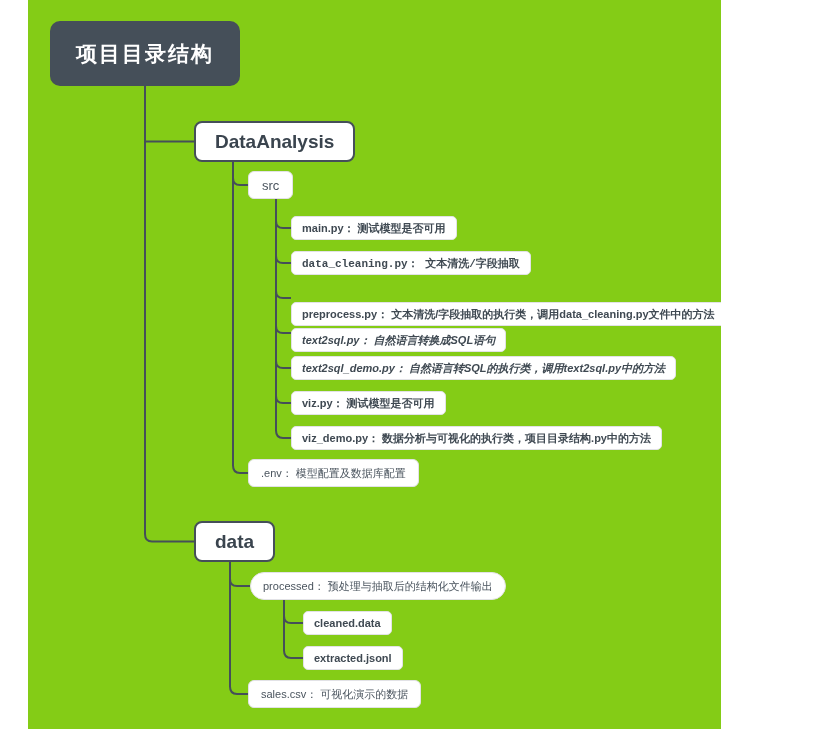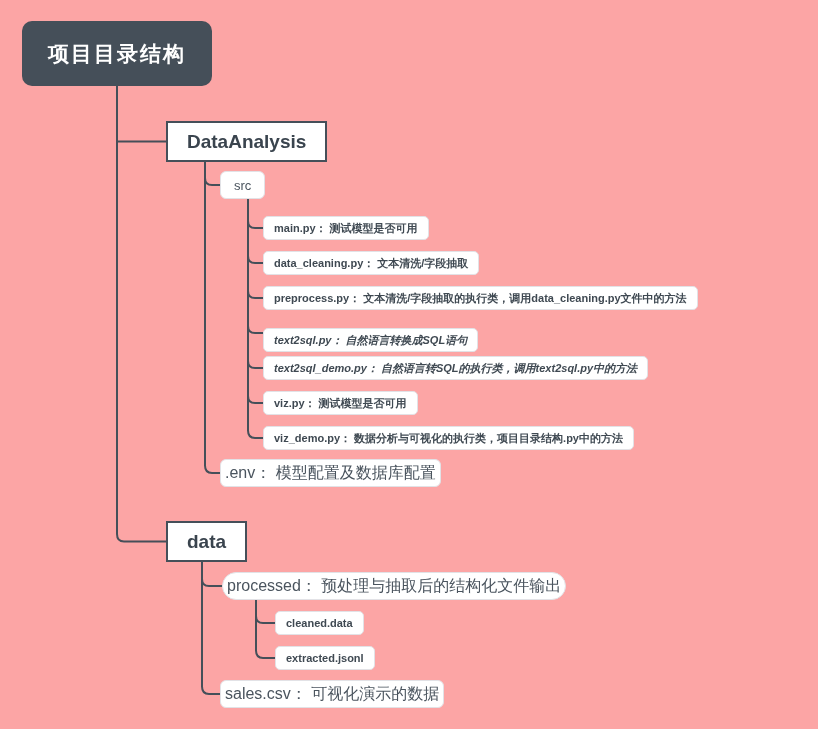--- a/index.html
+++ b/index.html
@@ -3,24 +3,25 @@
 <meta charset="utf-8">
 <style>
   html, body {
     margin: 0;
     padding: 0;
     background: #ffffff;
     font-family: "Liberation Sans", "DejaVu Sans", sans-serif;
   }
   .canvas {
     position: relative;
-    width: 818px;
+    width: 693px;
     height: 729px;
-    background: #fca5a5;
+    background: #84cc16;
     overflow: hidden;
+    margin-left: 28px;
   }
   .connectors {
     position: absolute;
     left: 0;
     top: 0;
     width: 818px;
     height: 729px;
     z-index: 0;
   }
   .connectors path {
@@ -41,33 +42,33 @@
     background: #454f59;
     color: #ffffff;
     font-weight: bold;
     font-size: 21px;
     letter-spacing: 2px;
     padding: 0 26px;
     border-radius: 10px;
   }
   .node-l1 {
     border: 2.5px solid #454f59;
-    border-radius: 0;
+    border-radius: 8px;
     color: #3a444e;
     font-weight: bold;
     font-size: 19px;
     padding: 0 19px;
   }
   .node-l2 {
     border: 1px solid #e2e2e6;
     border-radius: 6px;
     color: #4a545e;
     font-weight: 400;
-    font-size: 16px;
-    padding: 0 4px;
+    font-size: 11px;
+    padding: 0 12px;
   }
   .node-src {
     font-size: 13px;
     padding: 0 13px;
   }
   .node-leaf {
     border: 1px solid #e2e2e6;
     border-radius: 5px;
     color: #3f4952;
     font-weight: bold;
@@ -113,23 +114,23 @@
   <div class="node node-l1" style="left:166px; top:121px; height:41px;">DataAnalysis</div>
 
   <div class="node node-l1" style="left:166px; top:521px; height:41px;">data</div>
 
   <div class="node node-l2 node-src" style="left:220px; top:171px; height:28px;">src</div>
 
   <div class="node node-l2" style="left:220px; top:459px; height:28px;">.env： 模型配置及数据库配置</div>
 
   <div class="node node-leaf" style="left:263px; top:216px; height:24px;">main.py： 测试模型是否可用</div>
 
-  <div class="node node-leaf" style="left:263px; top:251px; height:24px;">data_cleaning.py： 文本清洗/字段抽取</div>
+  <div class="node node-leaf" style="left:263px; top:251px; height:24px;font-family:Liberation Mono, monospace;">data_cleaning.py： 文本清洗/字段抽取</div>
 
-  <div class="node node-leaf" style="left:263px; top:286px; height:24px;">preprocess.py： 文本清洗/字段抽取的执行类，调用data_cleaning.py文件中的方法</div>
+  <div class="node node-leaf" style="left:263px; top:302px; height:24px;">preprocess.py： 文本清洗/字段抽取的执行类，调用data_cleaning.py文件中的方法</div>
 
   <div class="node node-leaf" style="left:263px; top:328px; height:24px;font-style:italic;">text2sql.py： 自然语言转换成SQL语句</div>
 
   <div class="node node-leaf" style="left:263px; top:356px; height:24px;font-style:italic;">text2sql_demo.py： 自然语言转SQL的执行类，调用text2sql.py中的方法</div>
 
   <div class="node node-leaf" style="left:263px; top:391px; height:24px;">viz.py： 测试模型是否可用</div>
 
   <div class="node node-leaf" style="left:263px; top:426px; height:24px;">viz_demo.py： 数据分析与可视化的执行类，项目目录结构.py中的方法</div>
 
   <div class="node node-l2" style="left:222px; top:572px; height:28px;border-radius:14px;">processed： 预处理与抽取后的结构化文件输出</div>

